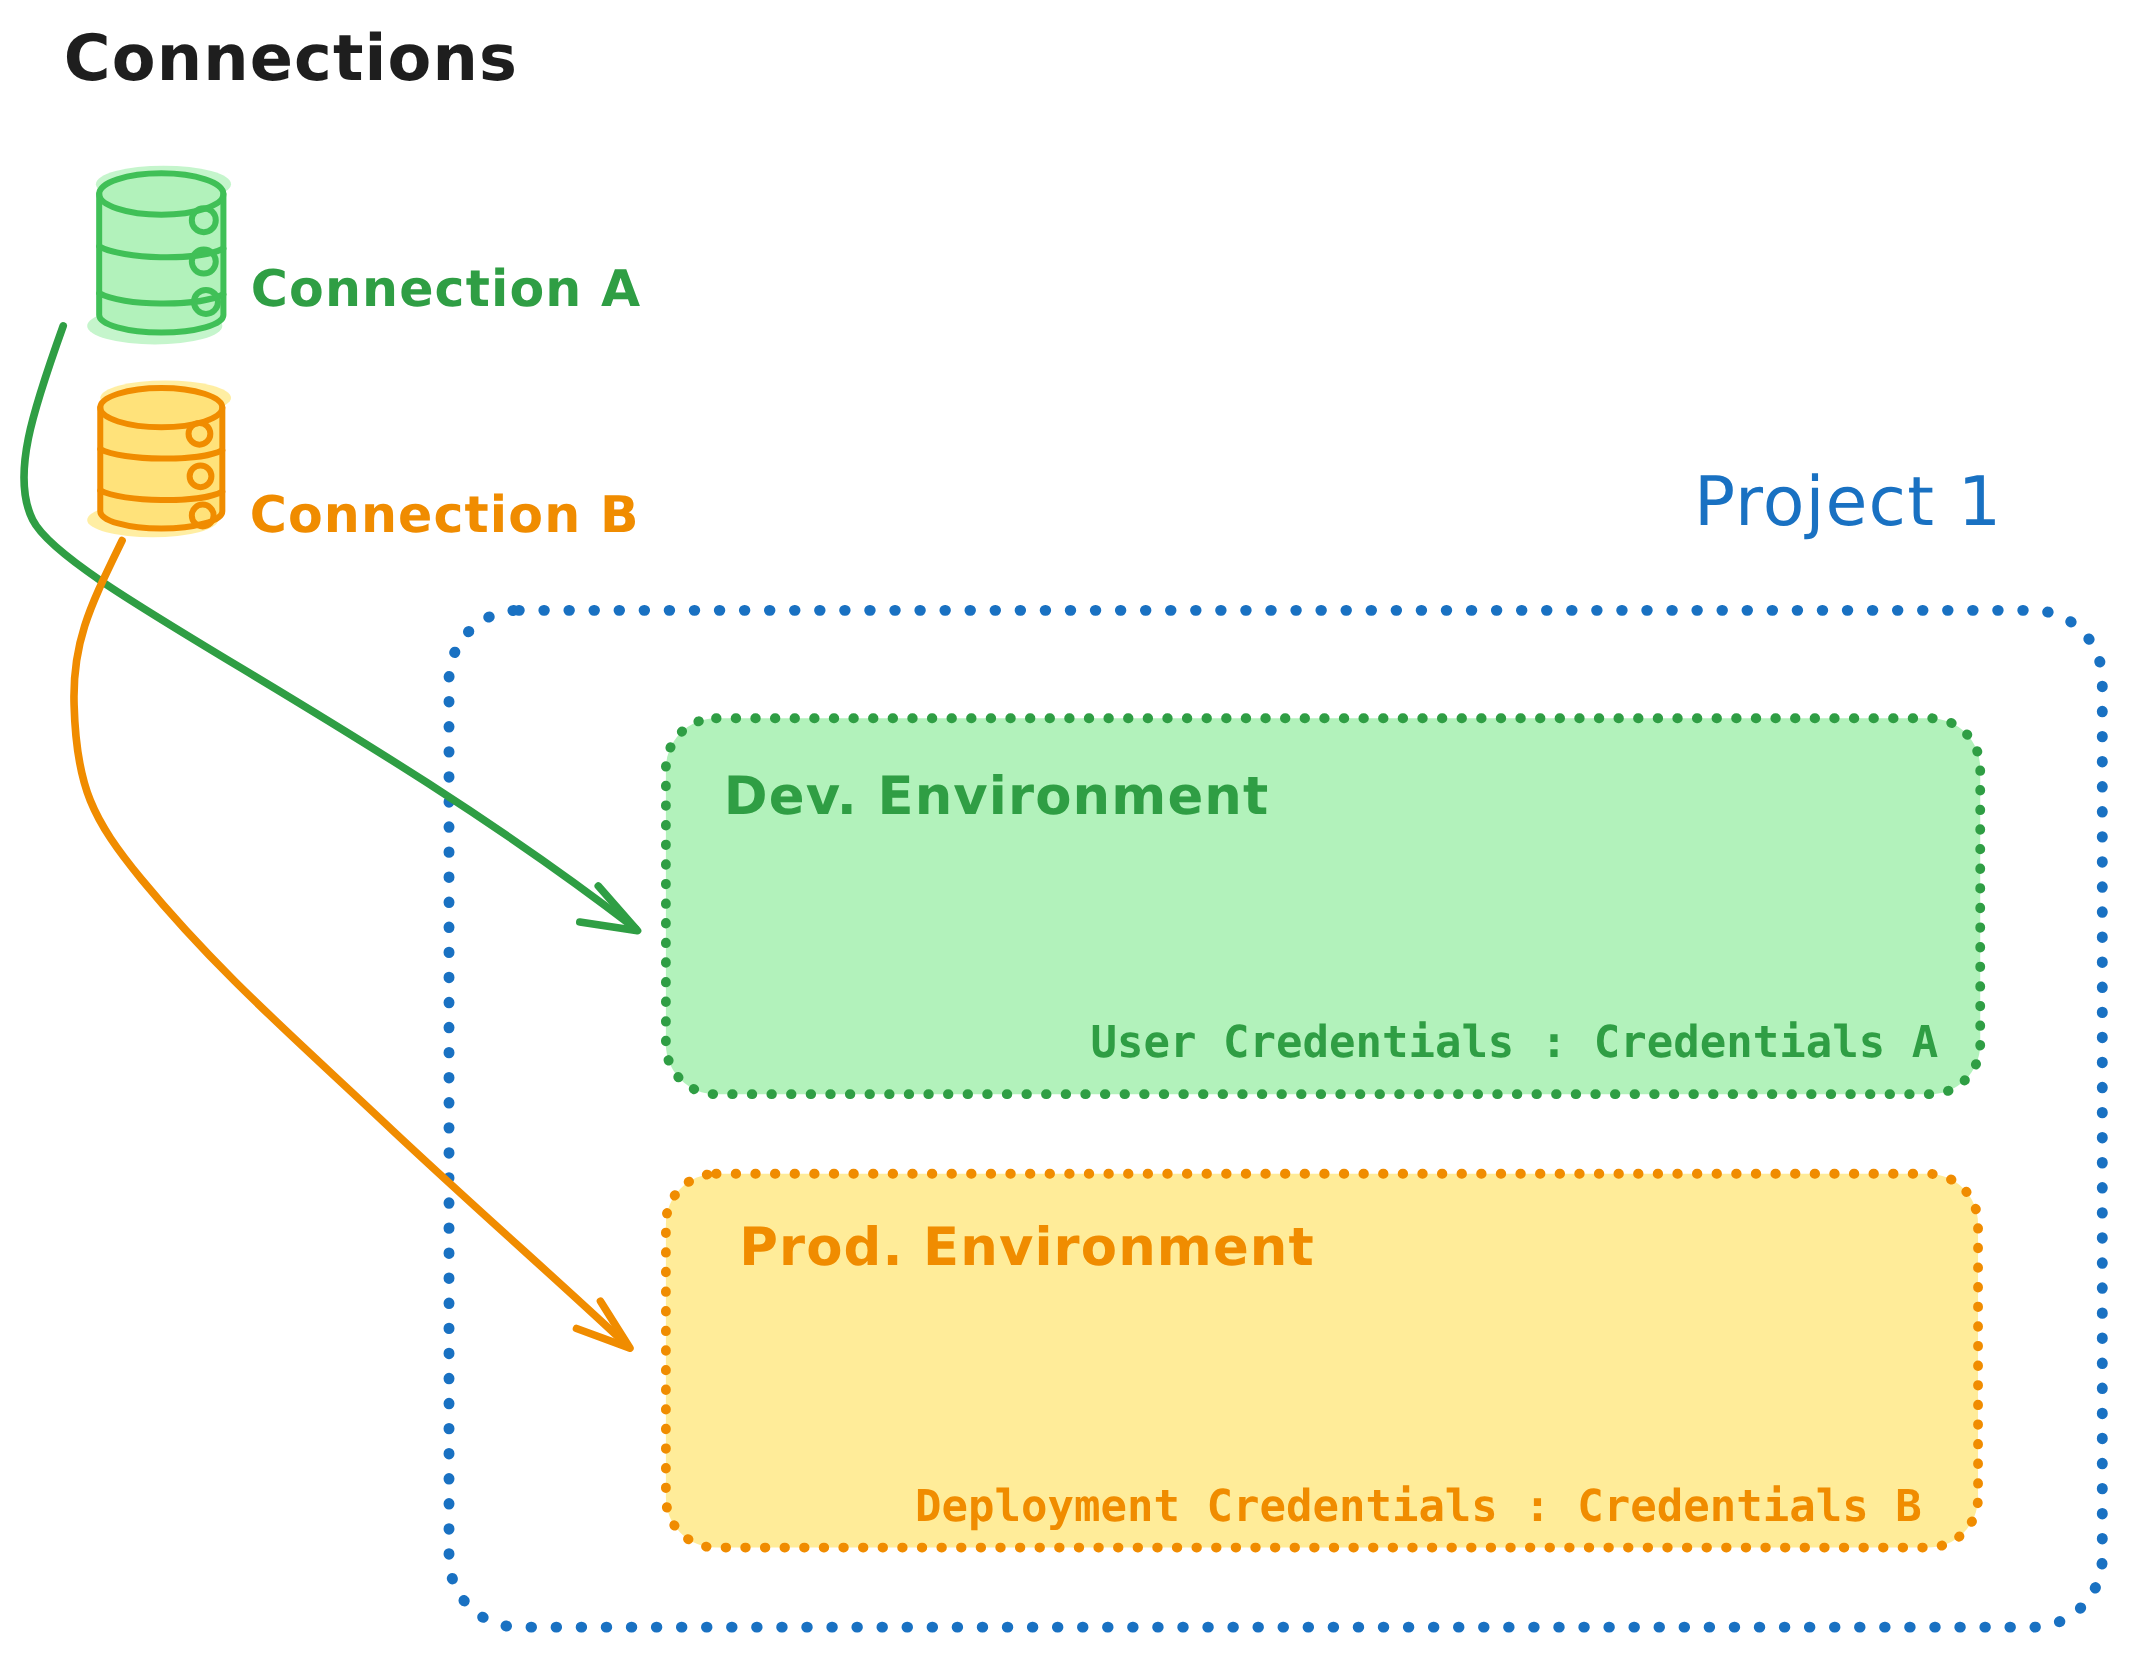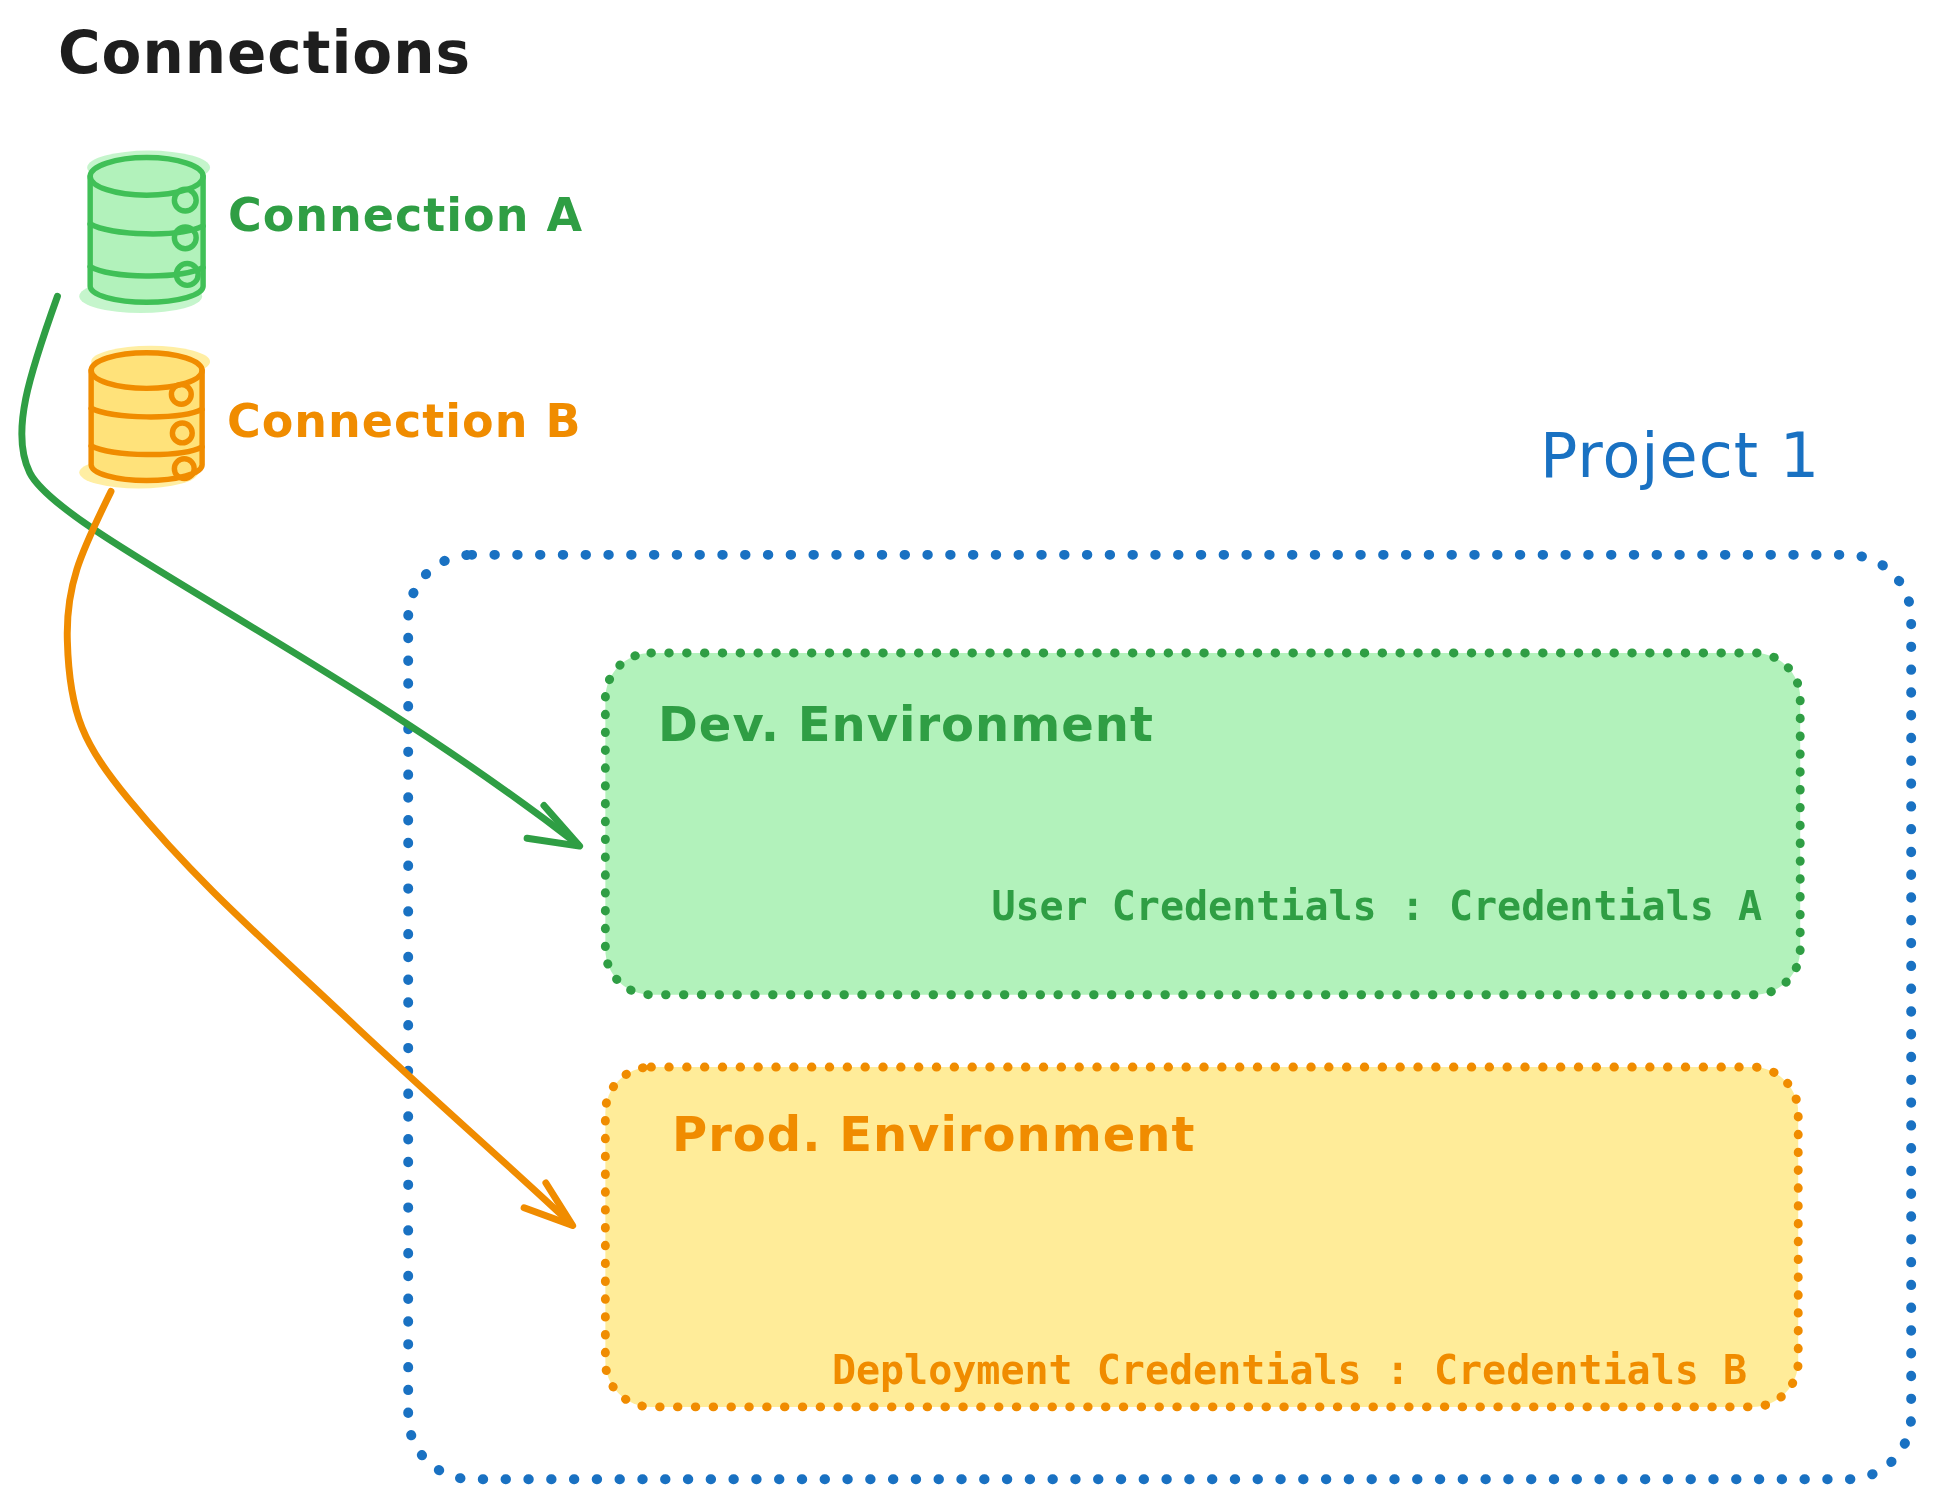--- a/index.html
+++ b/index.html
@@ -10,38 +10,38 @@
     overflow:hidden;
     font-family:"DejaVu Sans", sans-serif;
   }
   .layer{position:absolute;left:0;top:0;width:100%;height:100%;}
   .txt{position:absolute;white-space:nowrap;line-height:1.1;letter-spacing:1px;}
 
   .page-title{
     left:58px;top:22px;
     font-size:58px;font-weight:700;color:var(--ink,#1e1e1e);
   }
-  .conn-label{font-size:46px;font-weight:600;}
+  .conn-label{font-size:46px;font-weight:600;margin-top:47px;}
   .conn-a{left:228px;top:190px;color:var(--green,#2f9e44);}
   .conn-b{left:227px;top:396px;color:var(--orange,#f08c00);}
 
   .project-label{
     left:1540px;top:422px;
     font-size:62px;font-weight:400;color:var(--blue,#1971c2);
   }
 
   .env-title{font-size:48px;font-weight:700;}
   .dev-title{left:658px;top:698px;color:var(--green,#2f9e44);}
   .prod-title{left:672px;top:1108px;color:var(--orange,#f08c00);}
 
   .cred{
     font-family:"DejaVu Sans Mono", monospace;
     font-size:40px;font-weight:600;letter-spacing:0;
   }
-  .dev-cred{right:168px;top:884px;color:var(--green,#2f9e44);}
+  .dev-cred{right:168px;top:926px;color:var(--green,#2f9e44);}
   .prod-cred{right:183px;top:1328px;color:var(--orange,#f08c00);margin-top:20px;}
 
   
   .no-fill{fill:none;}
   .sg{stroke:var(--green,#2f9e44);}
   .sgi{stroke:var(--green-icon,#40c057);}
   .so{stroke:var(--orange,#f08c00);}
   .sb{stroke:var(--blue,#1971c2);}
   .fg{fill:var(--green-light,#b2f2bb);}
   .fy{fill:var(--orange-light,#ffec99);}

